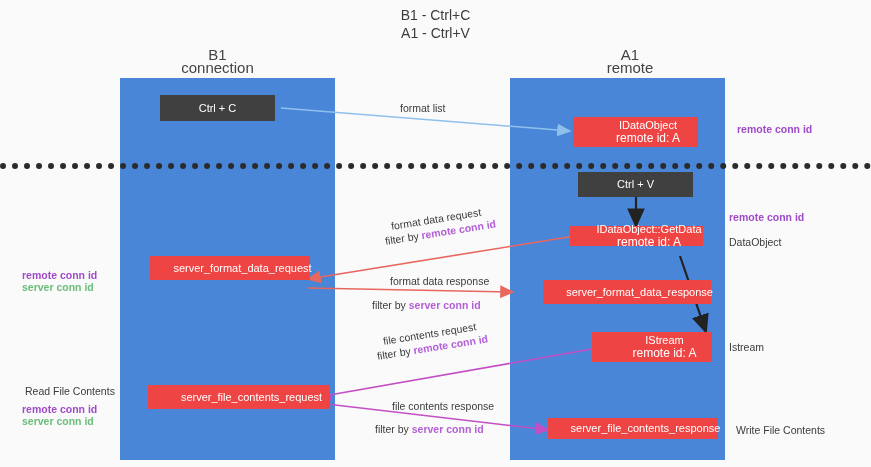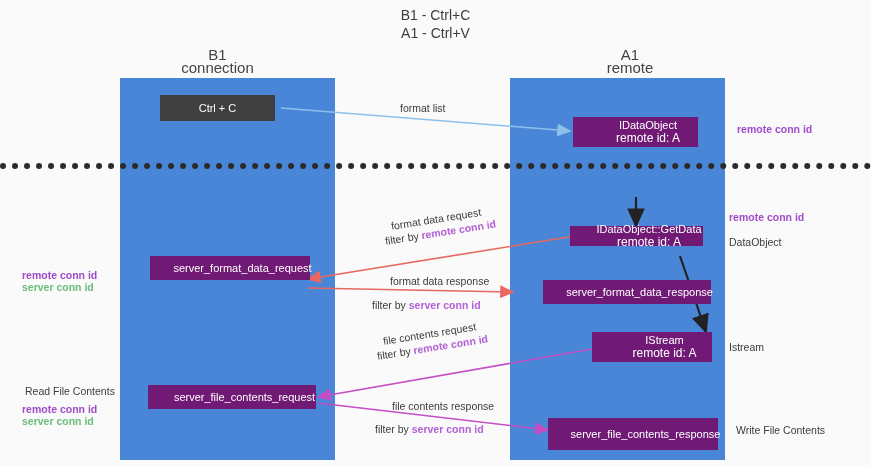--- a/index.html
+++ b/index.html
@@ -24,21 +24,21 @@
     color:#444;white-space:pre;
   }
 
   .box{
     position:absolute;display:flex;flex-direction:column;
     align-items:center;justify-content:center;
     color:#ffffff;font-size:11px;line-height:13px;text-align:center;
     box-sizing:border-box;
   }
   .box.green{background:#404040;text-align:center;}
-  .box.orange{background:#701a75;padding-left:25px;}
+  .box.orange{background:#ef4444;padding-left:25px;}
   .box .l2{font-size:12px;}
 
   .sidelabel{
     position:absolute;font-size:10.5px;line-height:13px;white-space:pre;
   }
   .sidelabel.purple{color:#a04bc9;font-weight:bold;}
   .sidelabel.green{color:#6bbd79;font-weight:bold;}
   .sidelabel.black{color:#3c3c3c;}
 
   .edgelabel{
@@ -106,44 +106,47 @@
 
   <div class="box green" style="left:160px;top:95px;width:115px;height:26px;">
     <span>Ctrl + C</span>
   </div>
 
   <div class="box orange" style="left:573px;top:117px;width:125px;height:30px;">
     <span>IDataObject</span>
     <span class="l2">remote id: A</span>
   </div>
 
+  <div class="box green" style="left:578px;top:172px;width:115px;height:25px;">
+    <span>Ctrl + V</span>
+  </div>
 
   <div class="box orange" style="left:570px;top:226px;width:133px;height:20px;">
     <span>IDataObject::GetData</span>
     <span class="l2">remote id: A</span>
   </div>
 
   <div class="box orange" style="left:150px;top:256px;width:160px;height:24px;">
     <span>server_format_data_request</span>
   </div>
 
   <div class="box orange" style="left:515px;top:280px;width:168px;height:24px;margin-left:28px;">
     <span>server_format_data_response</span>
   </div>
 
   <div class="box orange" style="left:592px;top:332px;width:120px;height:30px;">
     <span>IStream</span>
     <span class="l2">remote id: A</span>
   </div>
 
-  <div class="box orange" style="left:148px;top:385px;width:168px;height:24px;">
+  <div class="box orange" style="left:148px;top:385px;width:182px;height:24px;">
     <span>server_file_contents_request</span>
   </div>
 
-  <div class="box orange" style="left:548px;top:418px;width:170px;height:32px;">
+  <div class="box orange" style="left:548px;top:418px;width:170px;height:21px;">
     <span>server_file_contents_response</span>
   </div>
 
   <div class="edgelabel" style="left:400px;top:101px;">format list</div>
 
   <div class="edgelabel" style="left:390px;top:219px;transform:rotate(-9deg);">
     <span>format data request</span>
   </div>
   <div class="edgelabel" style="left:384px;top:234px;transform:rotate(-9deg);">
     <span>filter by </span><b>remote conn id</b>

